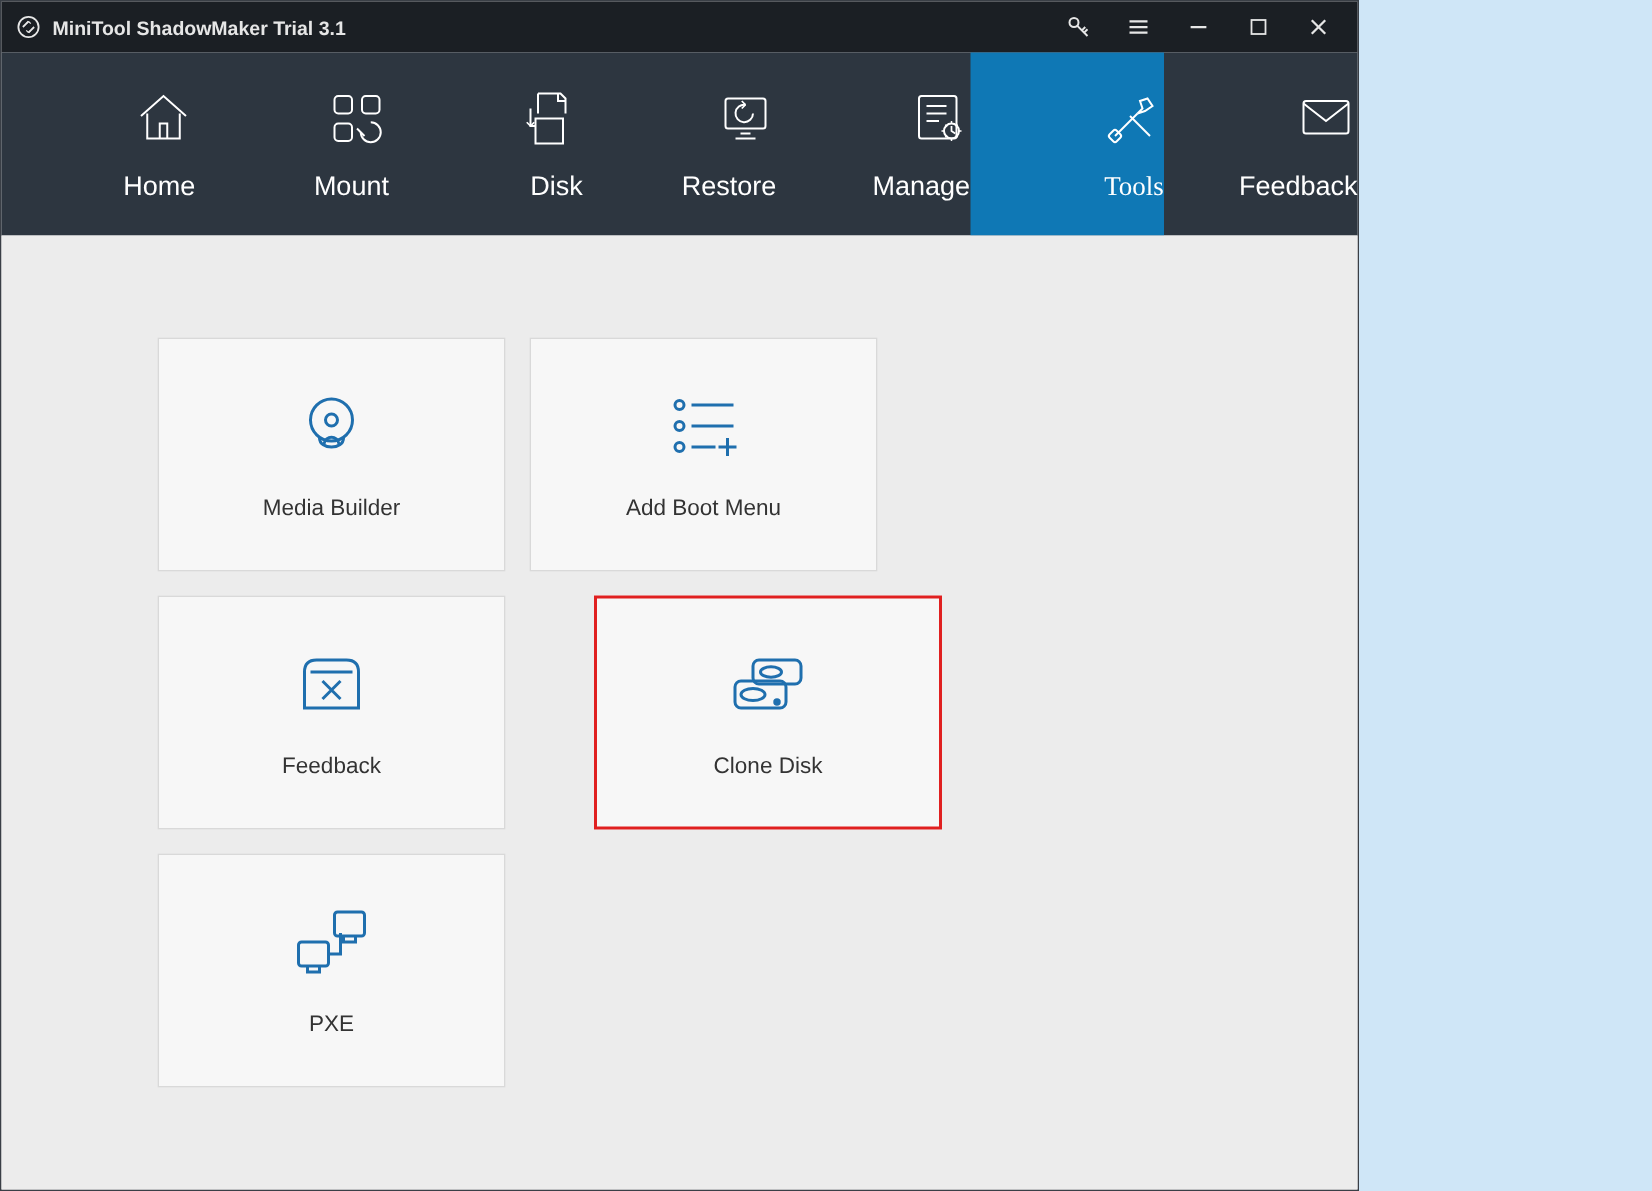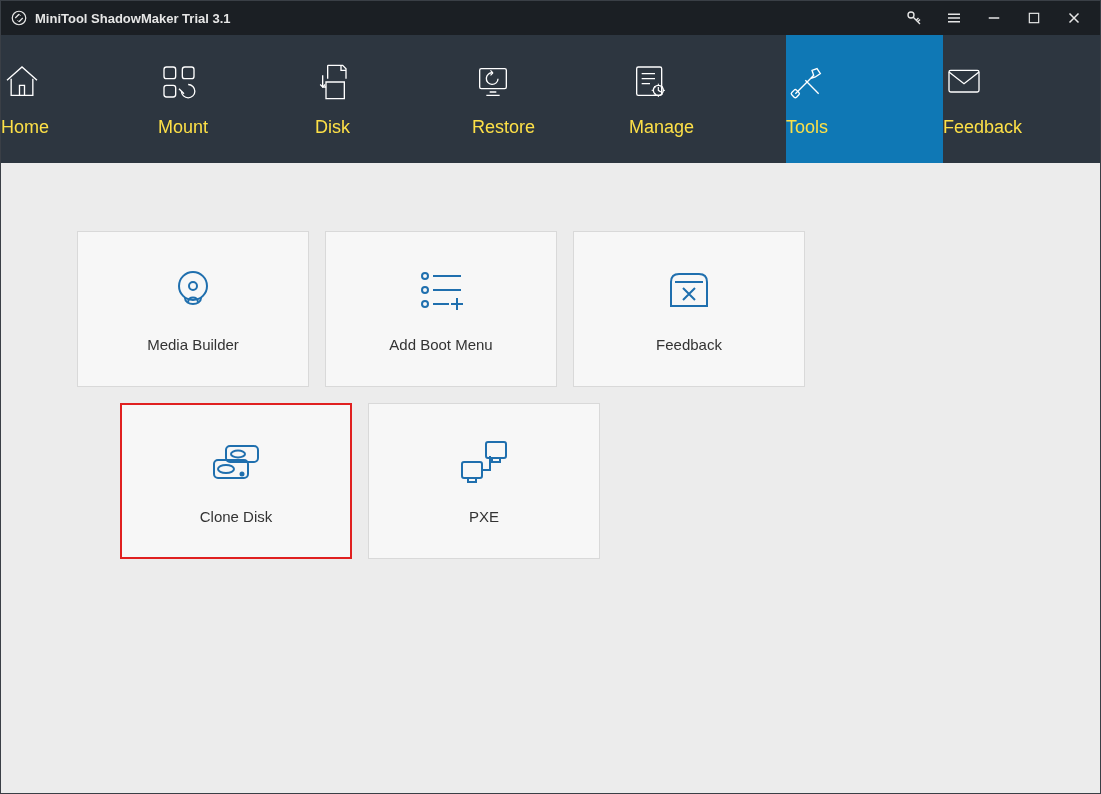--- a/index.html
+++ b/index.html
@@ -1,18 +1,18 @@
 <!DOCTYPE html>
 <html><head>
 <meta charset="utf-8">
 <style>
   * { box-sizing: border-box; margin: 0; padding: 0; }
   html, body { width: 1101px; height: 794px; font-family: "Segoe UI", Arial, sans-serif; background: #cfe6f7; }
   .window {
-    width: 1101px; height: 794px; background: #ececec; display: flex; flex-direction: column;
+    width: 906px; height: 794px; background: #ececec; display: flex; flex-direction: column;
     border: 1px solid #3a3f46;
   }
   
   .titlebar {
     height: 34px; background: #1b1f24; color: #e6e6e6; display: flex; align-items: center;
     padding: 0 6px 0 8px; font-size: 13px;
   }
   .titlebar .app-icon { width: 20px; height: 20px; display:flex; align-items:center; justify-content:center; margin-right:6px; }
   .titlebar .title { flex: 0 0 auto; font-weight: 600; }
   .titlebar .spacer { flex: 1 1 auto; }
@@ -20,31 +20,31 @@
     width: 40px; height: 34px; display:flex; align-items:center; justify-content:center;
     color:#e6e6e6; cursor: pointer;
   }
   .titlebar .tb-btn svg { stroke:#e6e6e6; }
 
   
   .navbar {
     height: 128px; background: #2d3640; display:flex; align-items:stretch;
   }
   .nav-item {
-    flex: 1 1 0; display:flex; flex-direction:column; align-items:flex-start; justify-content:center;
-    color:#fde047; cursor:pointer; gap:14px;
-  }
-  .nav-item.active { background:#0f78b5; }
+    flex: 1 1 0; display:flex; flex-direction:column; align-items:flex-end; justify-content:center;
+    color:#ffffff; cursor:pointer; gap:14px;
+  }
+  .nav-item.active { background:#0f78b5;font-family:Liberation Serif, serif; }
   .nav-item .nav-label { font-size:18px; }
   .nav-item .nav-icon { width:42px; height:42px; display:flex; align-items:center; justify-content:center; }
   .nav-item .nav-icon svg { stroke:#ffffff; fill:none; stroke-width:1.6; }
 
   
   .content {
-    flex:1 1 auto; background:#ececec; padding: 68px 76px; display:flex; flex-wrap:wrap; gap:16px;
+    flex:1 1 auto; background:#ececec; padding: 68px 104px; display:flex; flex-wrap:wrap; gap:16px;
     align-content:flex-start;
   }
   .tile {
     width: 232px; height: 156px; background:#f7f7f7; border:1px solid #d9d9d9;
     display:flex; flex-direction:column; align-items:center; justify-content:center;
     gap:22px; cursor:pointer;
   }
   .tile.highlight { border:2px solid #e02020;margin-left:43px; }
   .tile .tile-icon { width:56px; height:48px; display:flex; align-items:center; justify-content:center; }
   .tile .tile-icon svg { stroke:#1f6fae; fill:none; stroke-width:2; }

